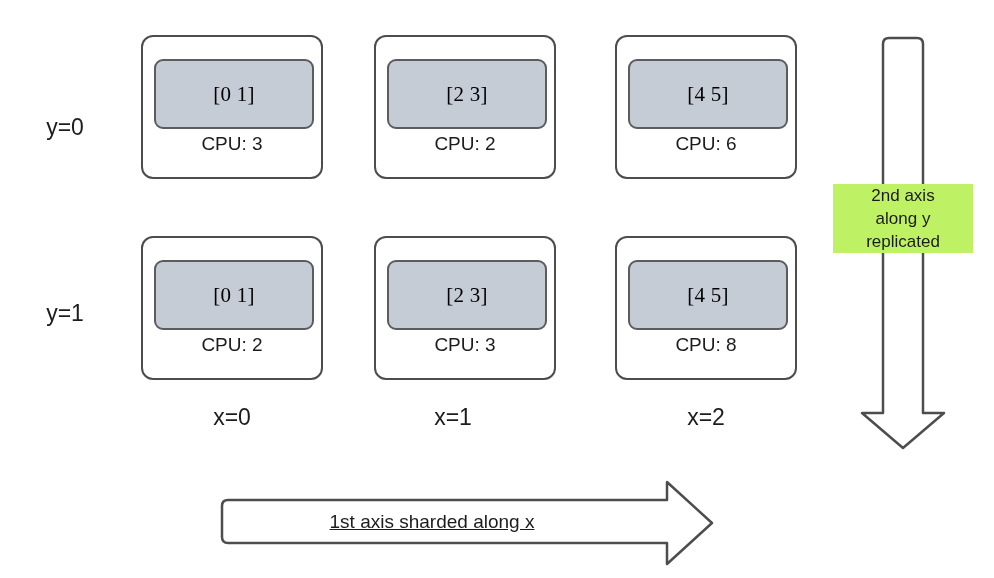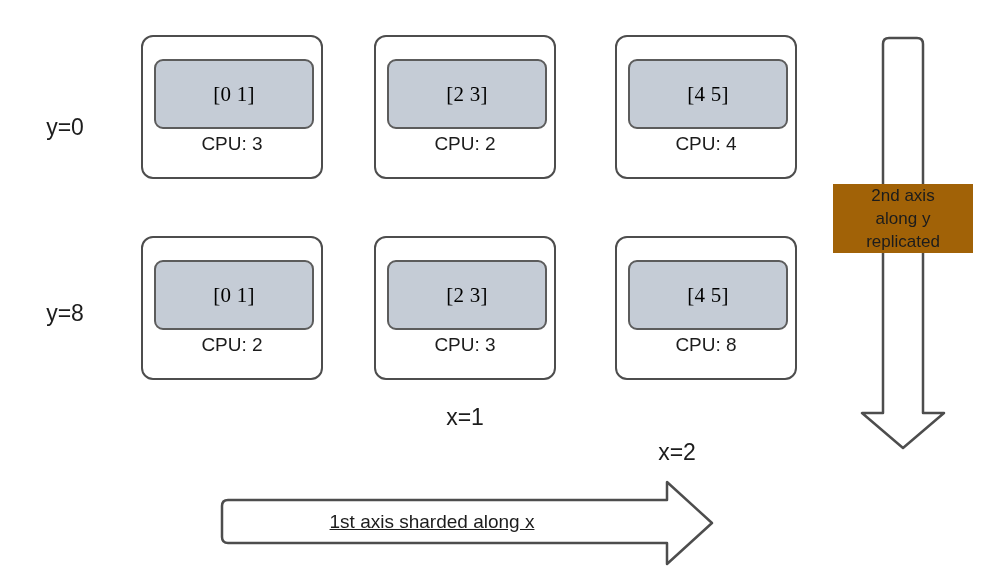--- a/index.html
+++ b/index.html
@@ -86,71 +86,72 @@
     stroke-width: 2.5;
     stroke-linejoin: round;
   }
   .v-arrow-caption {
     position: absolute;
     width: 140px;
     text-align: center;
     font-size: 17px;
     line-height: 23px;
     color: #1c1c1c;
-    background: #a16207;
+    background: #bef264;
   }
   .v-arrow-caption span { display: block; }
   .h-arrow-caption {
     position: absolute;
     text-align: center;
     font-size: 19px;
     color: #1c1c1c;
     text-decoration: underline;
   }
 </style>
 </head>
 <body>
 
 <div id="canvas">
 
   <div class="row-label" style="left:10px; top:108px;">y=0</div>
-  <div class="row-label" style="left:10px; top:294px;">y=8</div>
+  <div class="row-label" style="left:10px; top:294px;">y=1</div>
 
   <div class="device-card" style="left:141px; top:35px;">
     <div class="shard-chip">[0 1]</div>
     <div class="cpu-label">CPU: 3</div>
   </div>
 
   <div class="device-card" style="left:374px; top:35px;">
     <div class="shard-chip">[2 3]</div>
     <div class="cpu-label">CPU: 2</div>
   </div>
 
   <div class="device-card" style="left:615px; top:35px;">
     <div class="shard-chip">[4 5]</div>
-    <div class="cpu-label">CPU: 4</div>
+    <div class="cpu-label">CPU: 6</div>
   </div>
 
   <div class="device-card" style="left:141px; top:236px;">
     <div class="shard-chip">[0 1]</div>
     <div class="cpu-label">CPU: 2</div>
   </div>
 
   <div class="device-card" style="left:374px; top:236px;">
     <div class="shard-chip">[2 3]</div>
     <div class="cpu-label">CPU: 3</div>
   </div>
 
   <div class="device-card" style="left:615px; top:236px;">
     <div class="shard-chip">[4 5]</div>
     <div class="cpu-label">CPU: 8</div>
   </div>
 
-  <div class="col-label" style="left:374px; top:404px;">x=1</div>
-  <div class="col-label" style="left:586px; top:404px;margin-top:35px;">x=2</div>
+  <div class="col-label" style="left:141px; top:404px;">x=0</div>
+  <div class="col-label" style="left:362px; top:404px;">x=1</div>
+  <div class="col-label" style="left:615px; top:404px;">x=2</div>
 
   <svg class="arrow-svg" style="left:860px; top:34px;" width="86" height="418" viewBox="0 0 86 418">
     <path class="arrow-shape" d="M 23 10
              Q 23 4 29 4
              L 57 4
              Q 63 4 63 10
              L 63 379
              L 84 379
              L 43 414
              L 2 379

